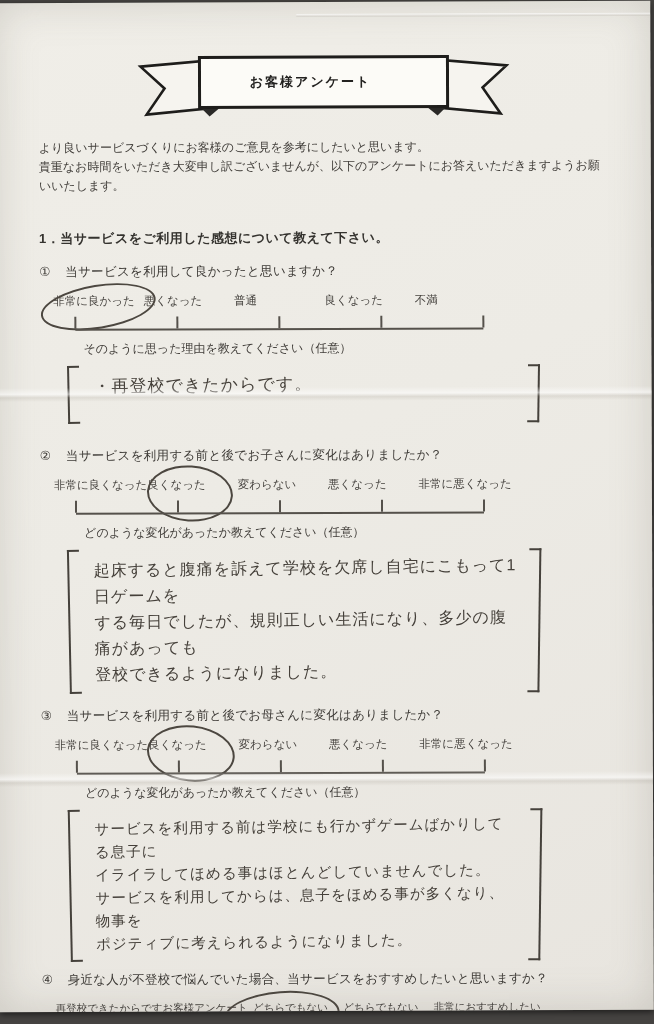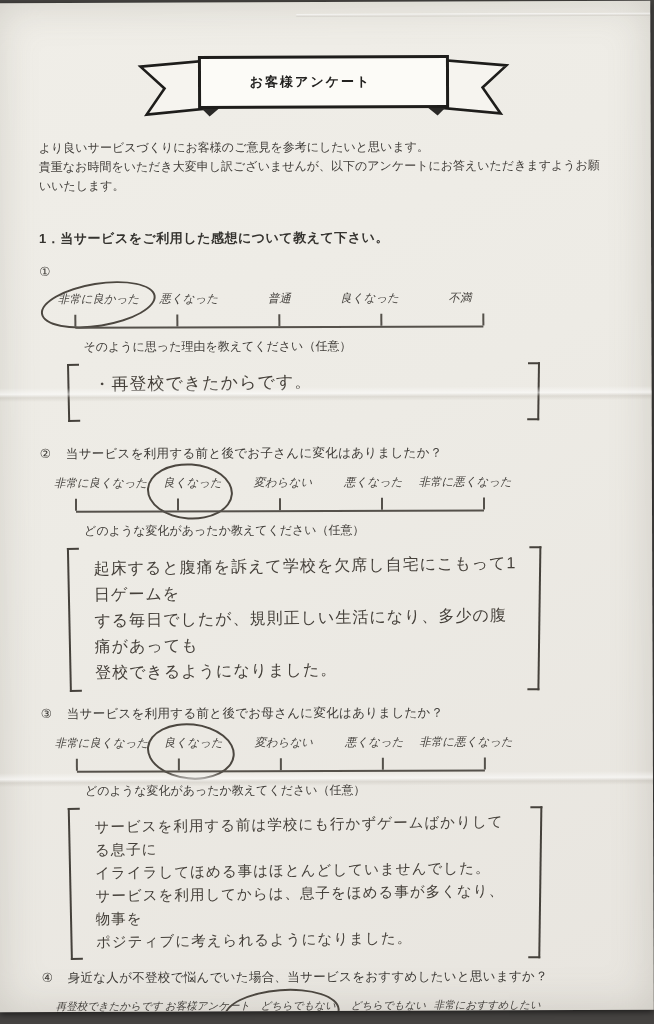--- a/index.html
+++ b/index.html
@@ -32,21 +32,21 @@
   }
 
   .intro{margin-top:10px;font-size:12px;line-height:19px;color:#403d39;}
   .section-heading{margin-top:34px;font-size:13px;font-weight:bold;color:#35332f;letter-spacing:.5px;}
 
   .question{margin-top:0;}
   .q-line{display:flex;font-size:12.5px;color:#3d3a36;letter-spacing:.3px;}
   .q-num{width:26px;flex:0 0 26px;}
   .scale{position:relative;width:452px;margin:13px 0 0 14px;}
   .scale-labels{display:flex;}
-  .scale-label{flex:0 0 20%;text-align:center;font-size:11.5px;color:#46433f;white-space:nowrap;overflow:visible;font-style:italic;}
+  .scale-label{flex:0 0 20%;font-size:11.5px;color:#46433f;white-space:nowrap;overflow:visible;}
   .scale-q4 .scale-label{font-size:10.5px;}
   .scale-line{position:relative;height:13px;margin:7px 22px 0;border-bottom:2px solid #55514b;}
   .tick{position:absolute;bottom:0;width:2px;height:12px;background:#55514b;transform:translateX(-50%);}
   .t0{left:0}.t1{left:25%}.t2{left:50%}.t3{left:75%}.t4{left:100%}
   .option-circle{
     position:absolute;border:2.5px solid #4c4740;border-radius:50%;
     pointer-events:none;
   }
   .pos-0{left:10%}.pos-1{left:30%}.pos-2{left:50%}
   .circle-q1{width:112px;height:40px;top:-9px;transform:translateX(-50%) rotate(-9deg);}
@@ -88,20 +88,21 @@
     <div class="intro">
       <div>より良いサービスづくりにお客様のご意見を参考にしたいと思います。</div>
       <div>貴重なお時間をいただき大変申し訳ございませんが、以下のアンケートにお答えいただきますようお願いいたします。</div>
     </div>
 
     <div class="section-heading">1．当サービスをご利用した感想について教えて下さい。</div>
 
     <section class="question" style="margin-top:16px">
       <div class="q-line">
         <span class="q-num">①</span>
+        <span class="q-text">当サービスを利用して良かったと思いますか？</span>
       </div>
       <div class="scale">
         <div class="scale-labels">
           <span class="scale-label">非常に良かった</span>
           <span class="scale-label">悪くなった</span>
           <span class="scale-label">普通</span>
           <span class="scale-label">良くなった</span>
           <span class="scale-label">不満</span>
         </div>
         <div class="option-circle circle-q1 pos-0"></div>

